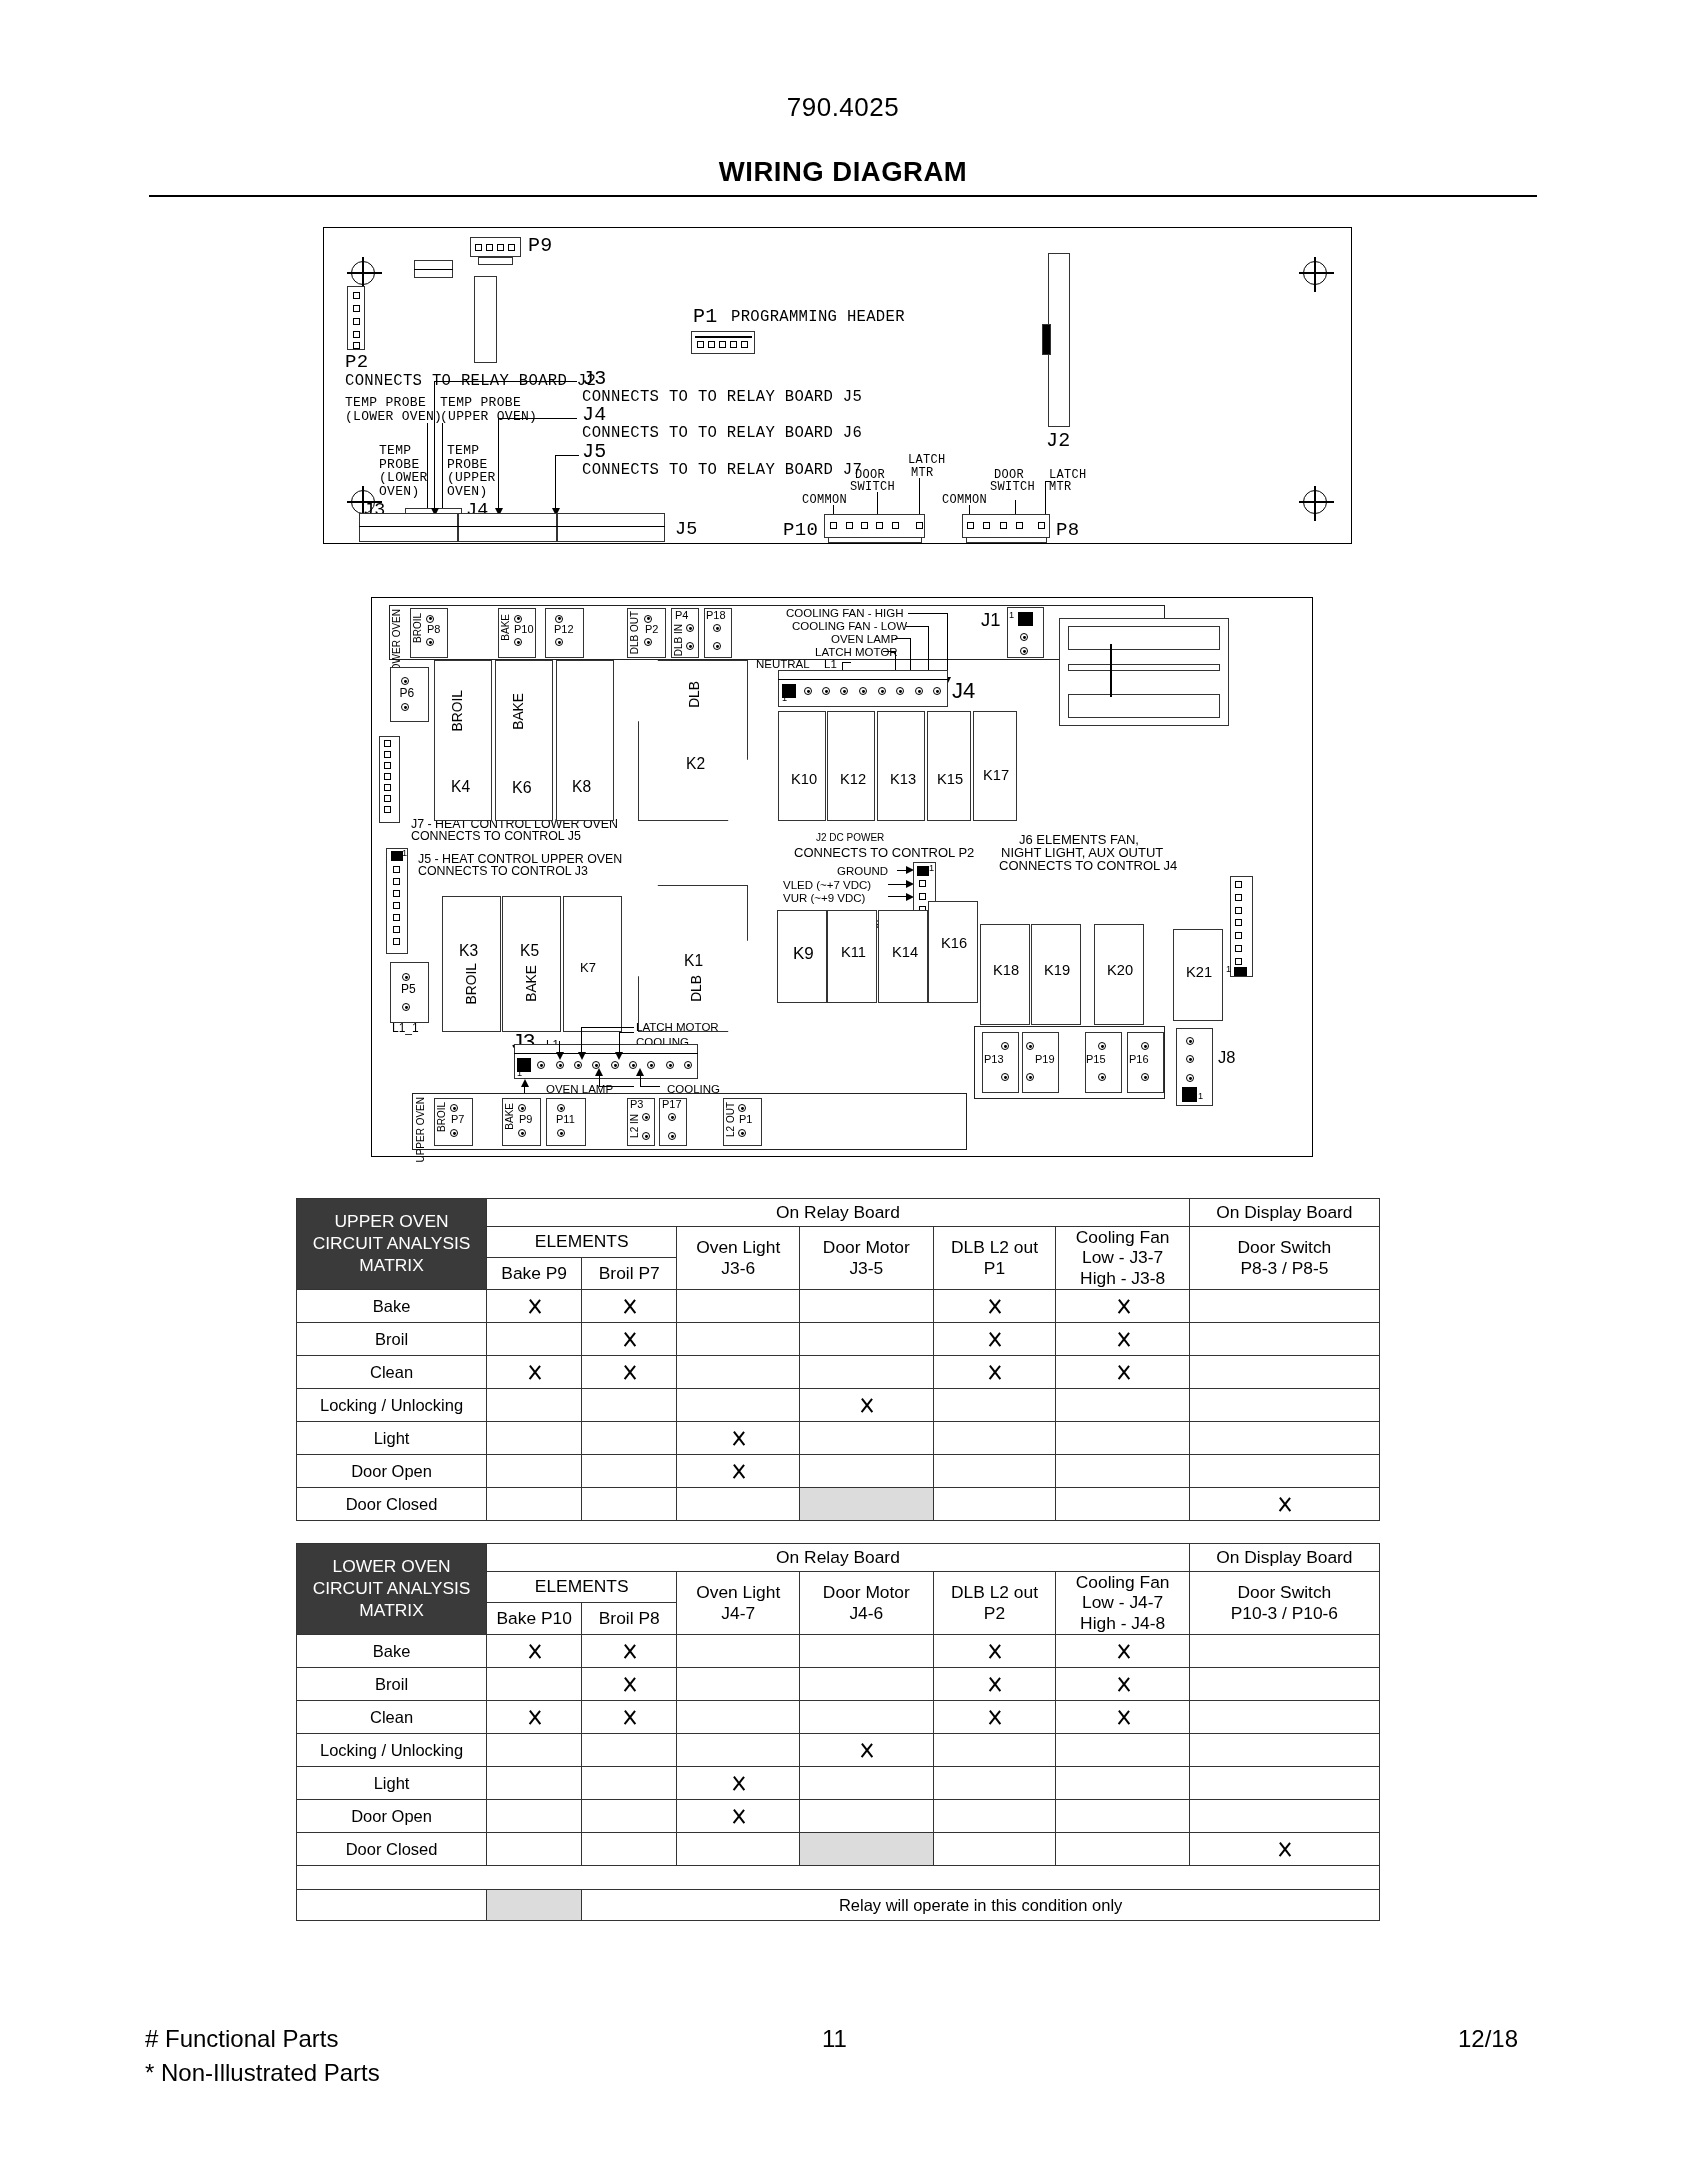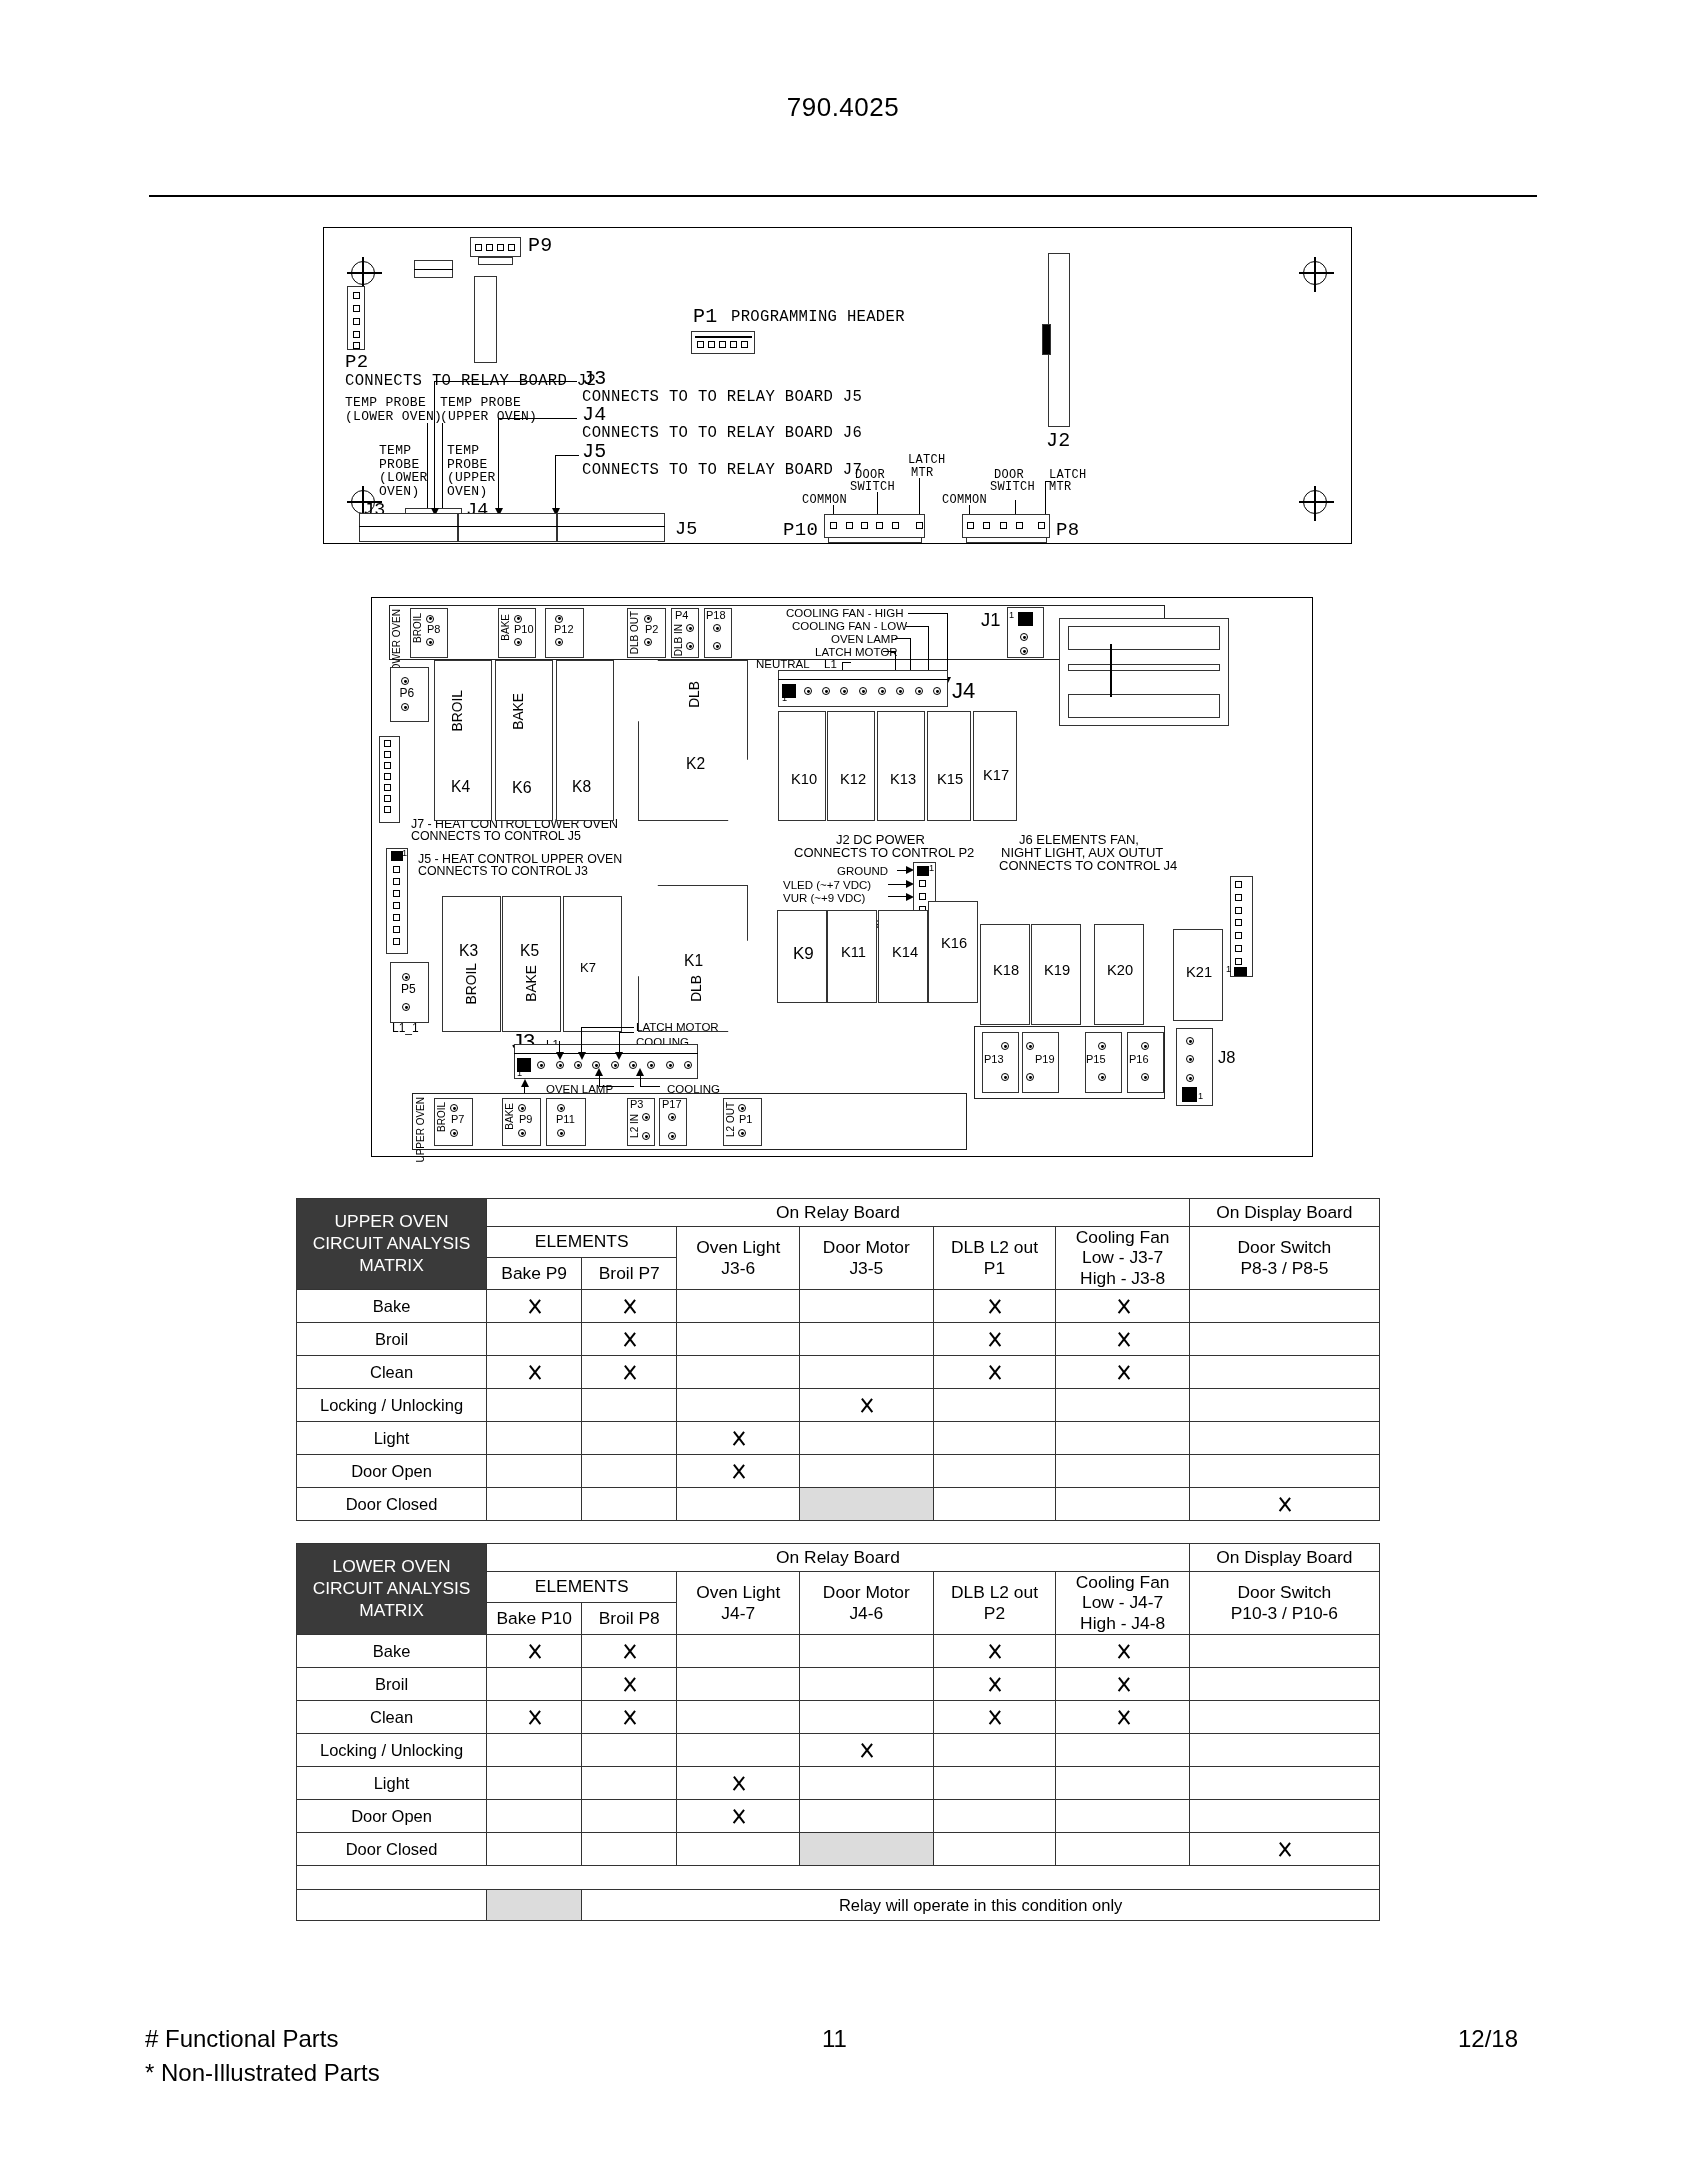--- a/index.html
+++ b/index.html
@@ -88,20 +88,21 @@
 
   
   .footer { position:absolute; font-size:24px; }
 </style>
 </head>
 <body>
 
 <div class="page">
 
   <div class="model-no">790.4025</div>
+  <div class="doc-title">WIRING DIAGRAM</div>
   <div class="header-rule"></div>
 
   <div class="panel" style="left:323px; top:227px; width:1029px; height:317px;">
 
     <div class="crosshair" style="left:27px; top:33px;"></div>
     <div class="crosshair" style="left:27px; top:262px;"></div>
     <div class="crosshair" style="left:979px; top:33px;"></div>
     <div class="crosshair" style="left:979px; top:262px;"></div>
 
     <div class="thin" style="left:90px; top:32px; width:39px; height:18.4px;"></div>
@@ -364,21 +365,21 @@
     <div class="lbl" style="left:419px; top:174px; font-size:14.7px;">K10</div>
     <div class="thin" style="left:455px; top:113px; width:48px; height:110px;"></div>
     <div class="lbl" style="left:468px; top:174px; font-size:14.7px;">K12</div>
     <div class="thin" style="left:505px; top:113px; width:48px; height:110px;"></div>
     <div class="lbl" style="left:518px; top:174px; font-size:14.7px;">K13</div>
     <div class="thin" style="left:555px; top:113px; width:44px; height:110px;"></div>
     <div class="lbl" style="left:565px; top:174px; font-size:14.7px;">K15</div>
     <div class="thin" style="left:601px; top:113px; width:44px; height:110px;"></div>
     <div class="lbl" style="left:611px; top:170px; font-size:14.7px;">K17</div>
 
-    <div class="lbl" style="left:464px; top:235px; font-size:13px;">J2 DC POWER</div>
+    <div class="lbl" style="left:444px; top:235px; font-size:10px;">J2 DC POWER</div>
     <div class="lbl" style="left:422px; top:248px; font-size:13px;">CONNECTS TO  CONTROL P2</div>
     <div class="lbl" style="left:465px; top:267px; font-size:11.5px;">GROUND</div>
     <div class="lbl" style="left:411px; top:281px; font-size:11.5px;">VLED (~+7 VDC)</div>
     <div class="lbl" style="left:411px; top:294px; font-size:11.5px;">VUR (~+9 VDC)</div>
     <div class="lbl" style="left:439px; top:320px; font-size:11.5px;">ZERO CROSS</div>
     <div class="hl" style="left:525px; top:272px; width:11px; height:1.2px;"></div>
     <div class="hl" style="left:516px; top:286px; width:20px; height:1.2px;"></div>
     <div class="hl" style="left:516px; top:298px; width:20px; height:1.2px;"></div>
     <div class="hl" style="left:516px; top:324px; width:20px; height:1.2px;"></div>
     <div class="arrowrt" style="left:534px; top:268px;"></div>

